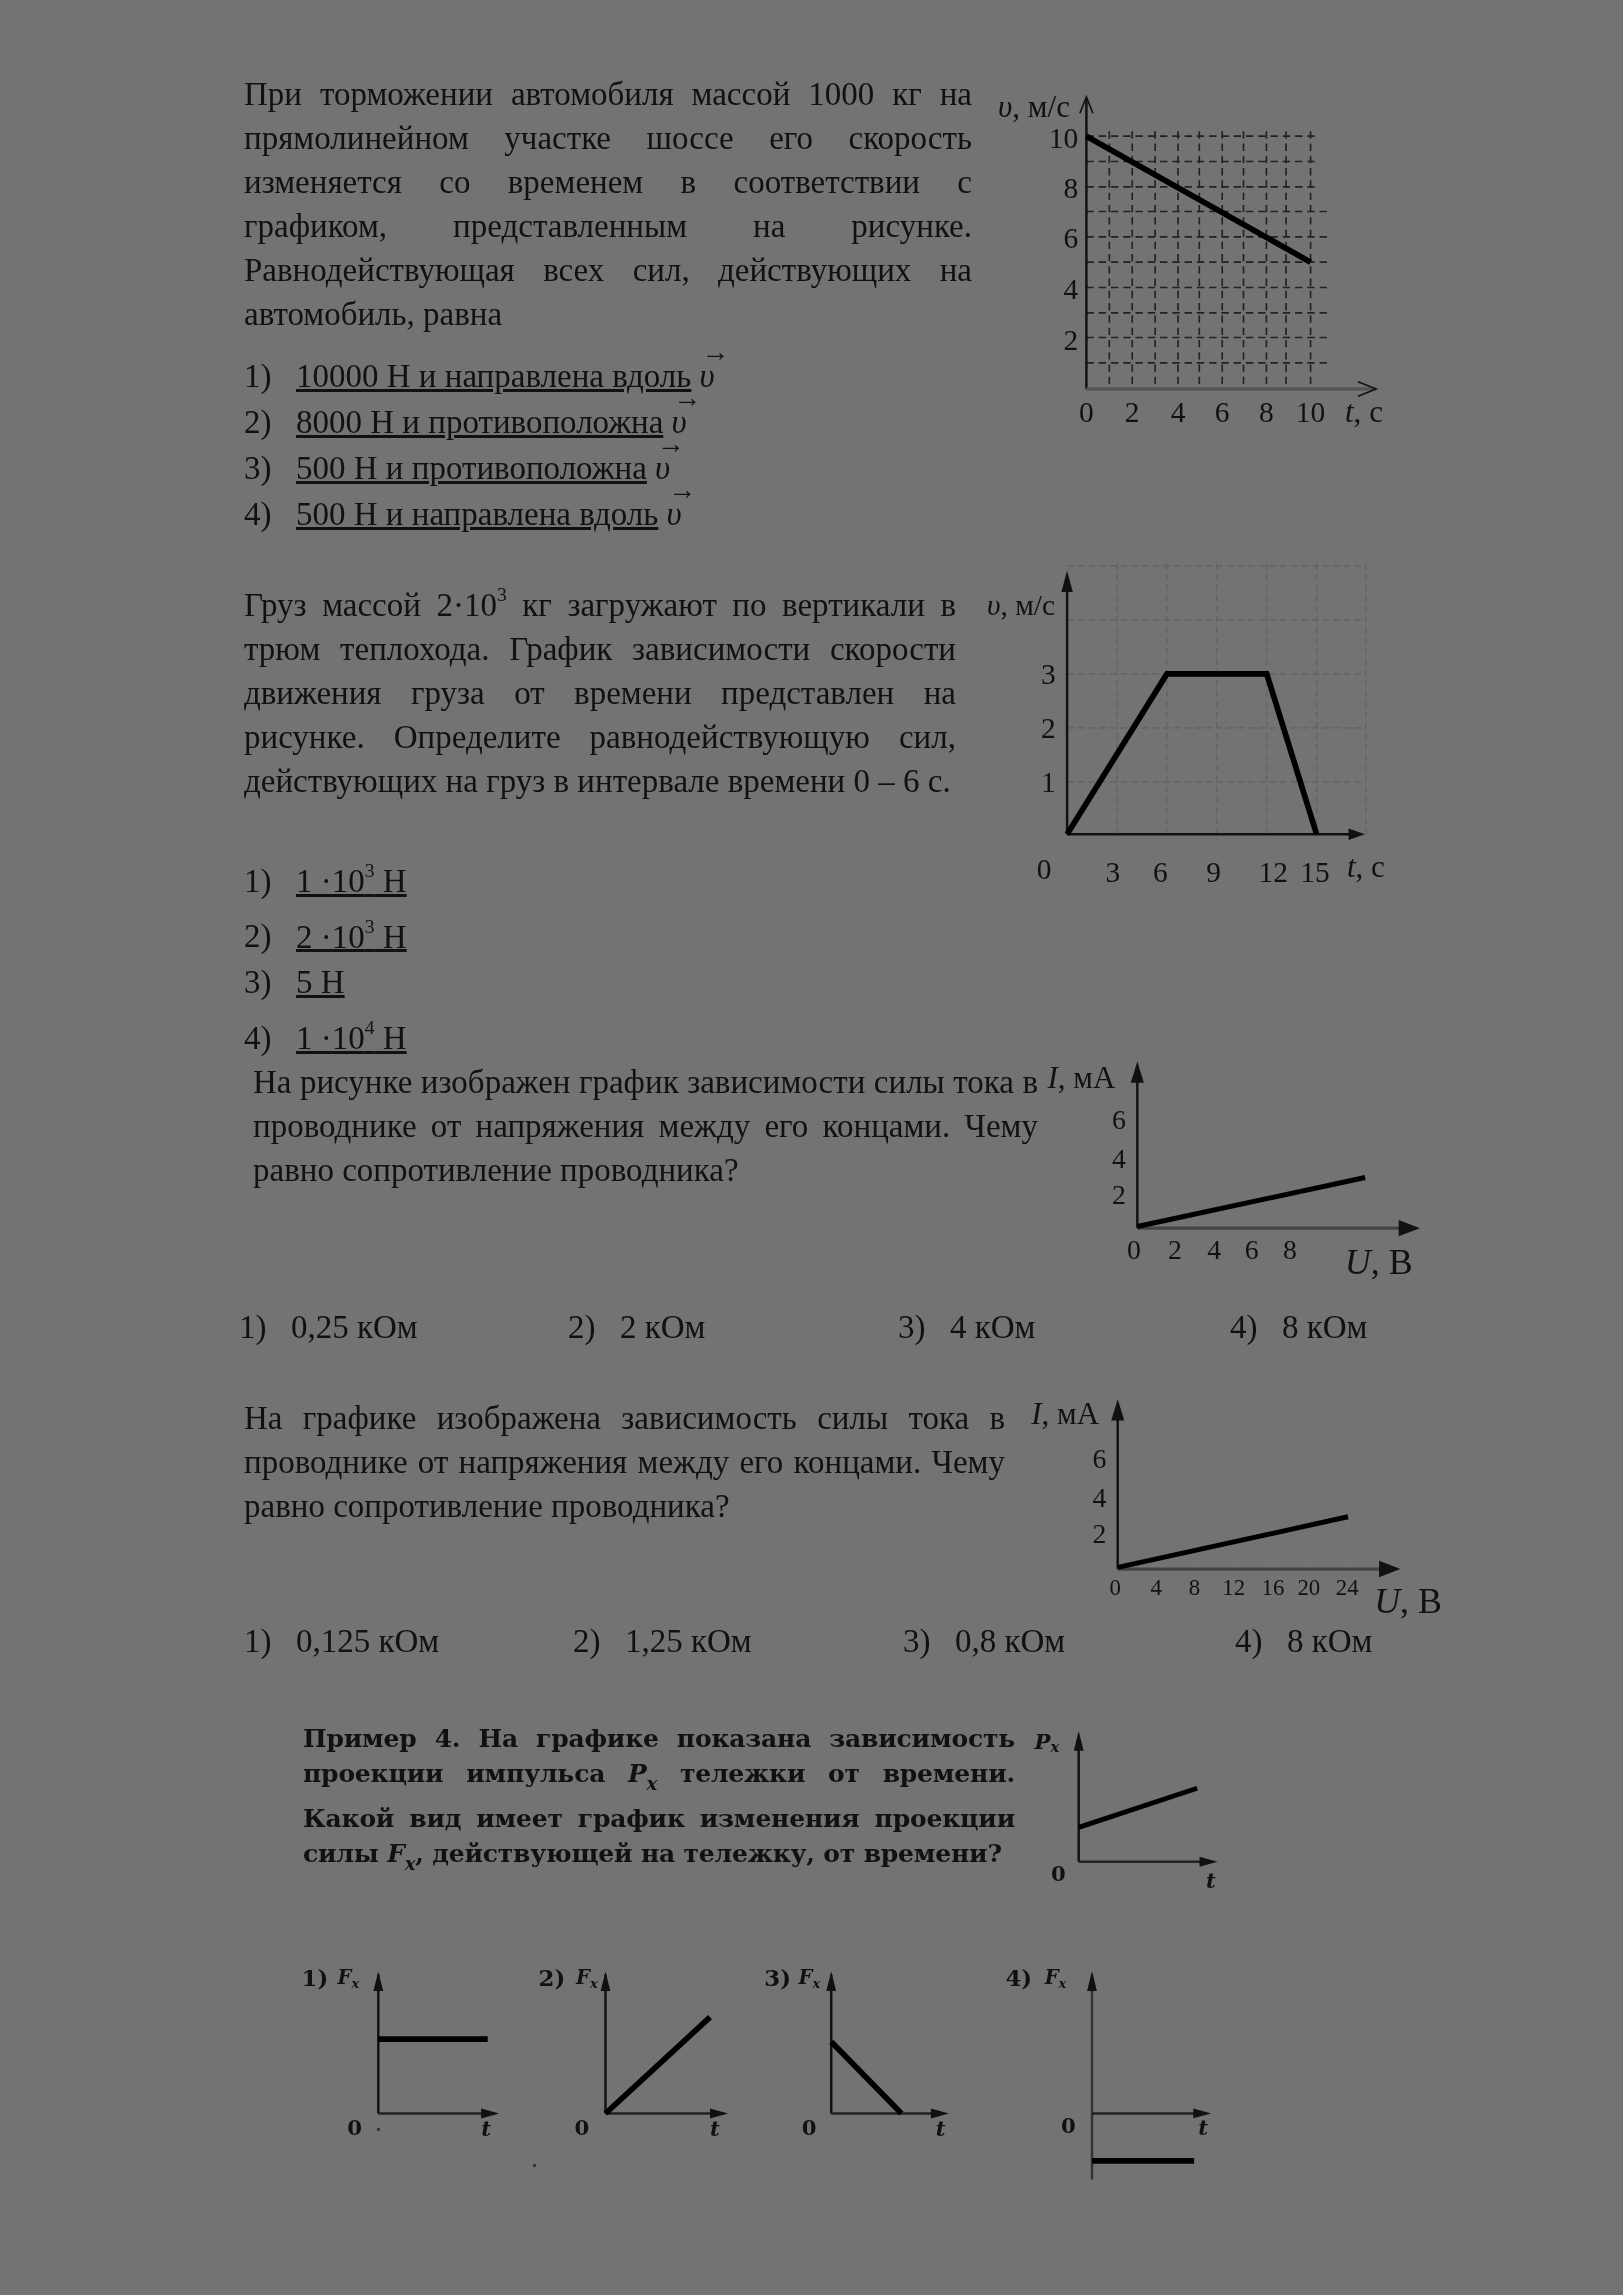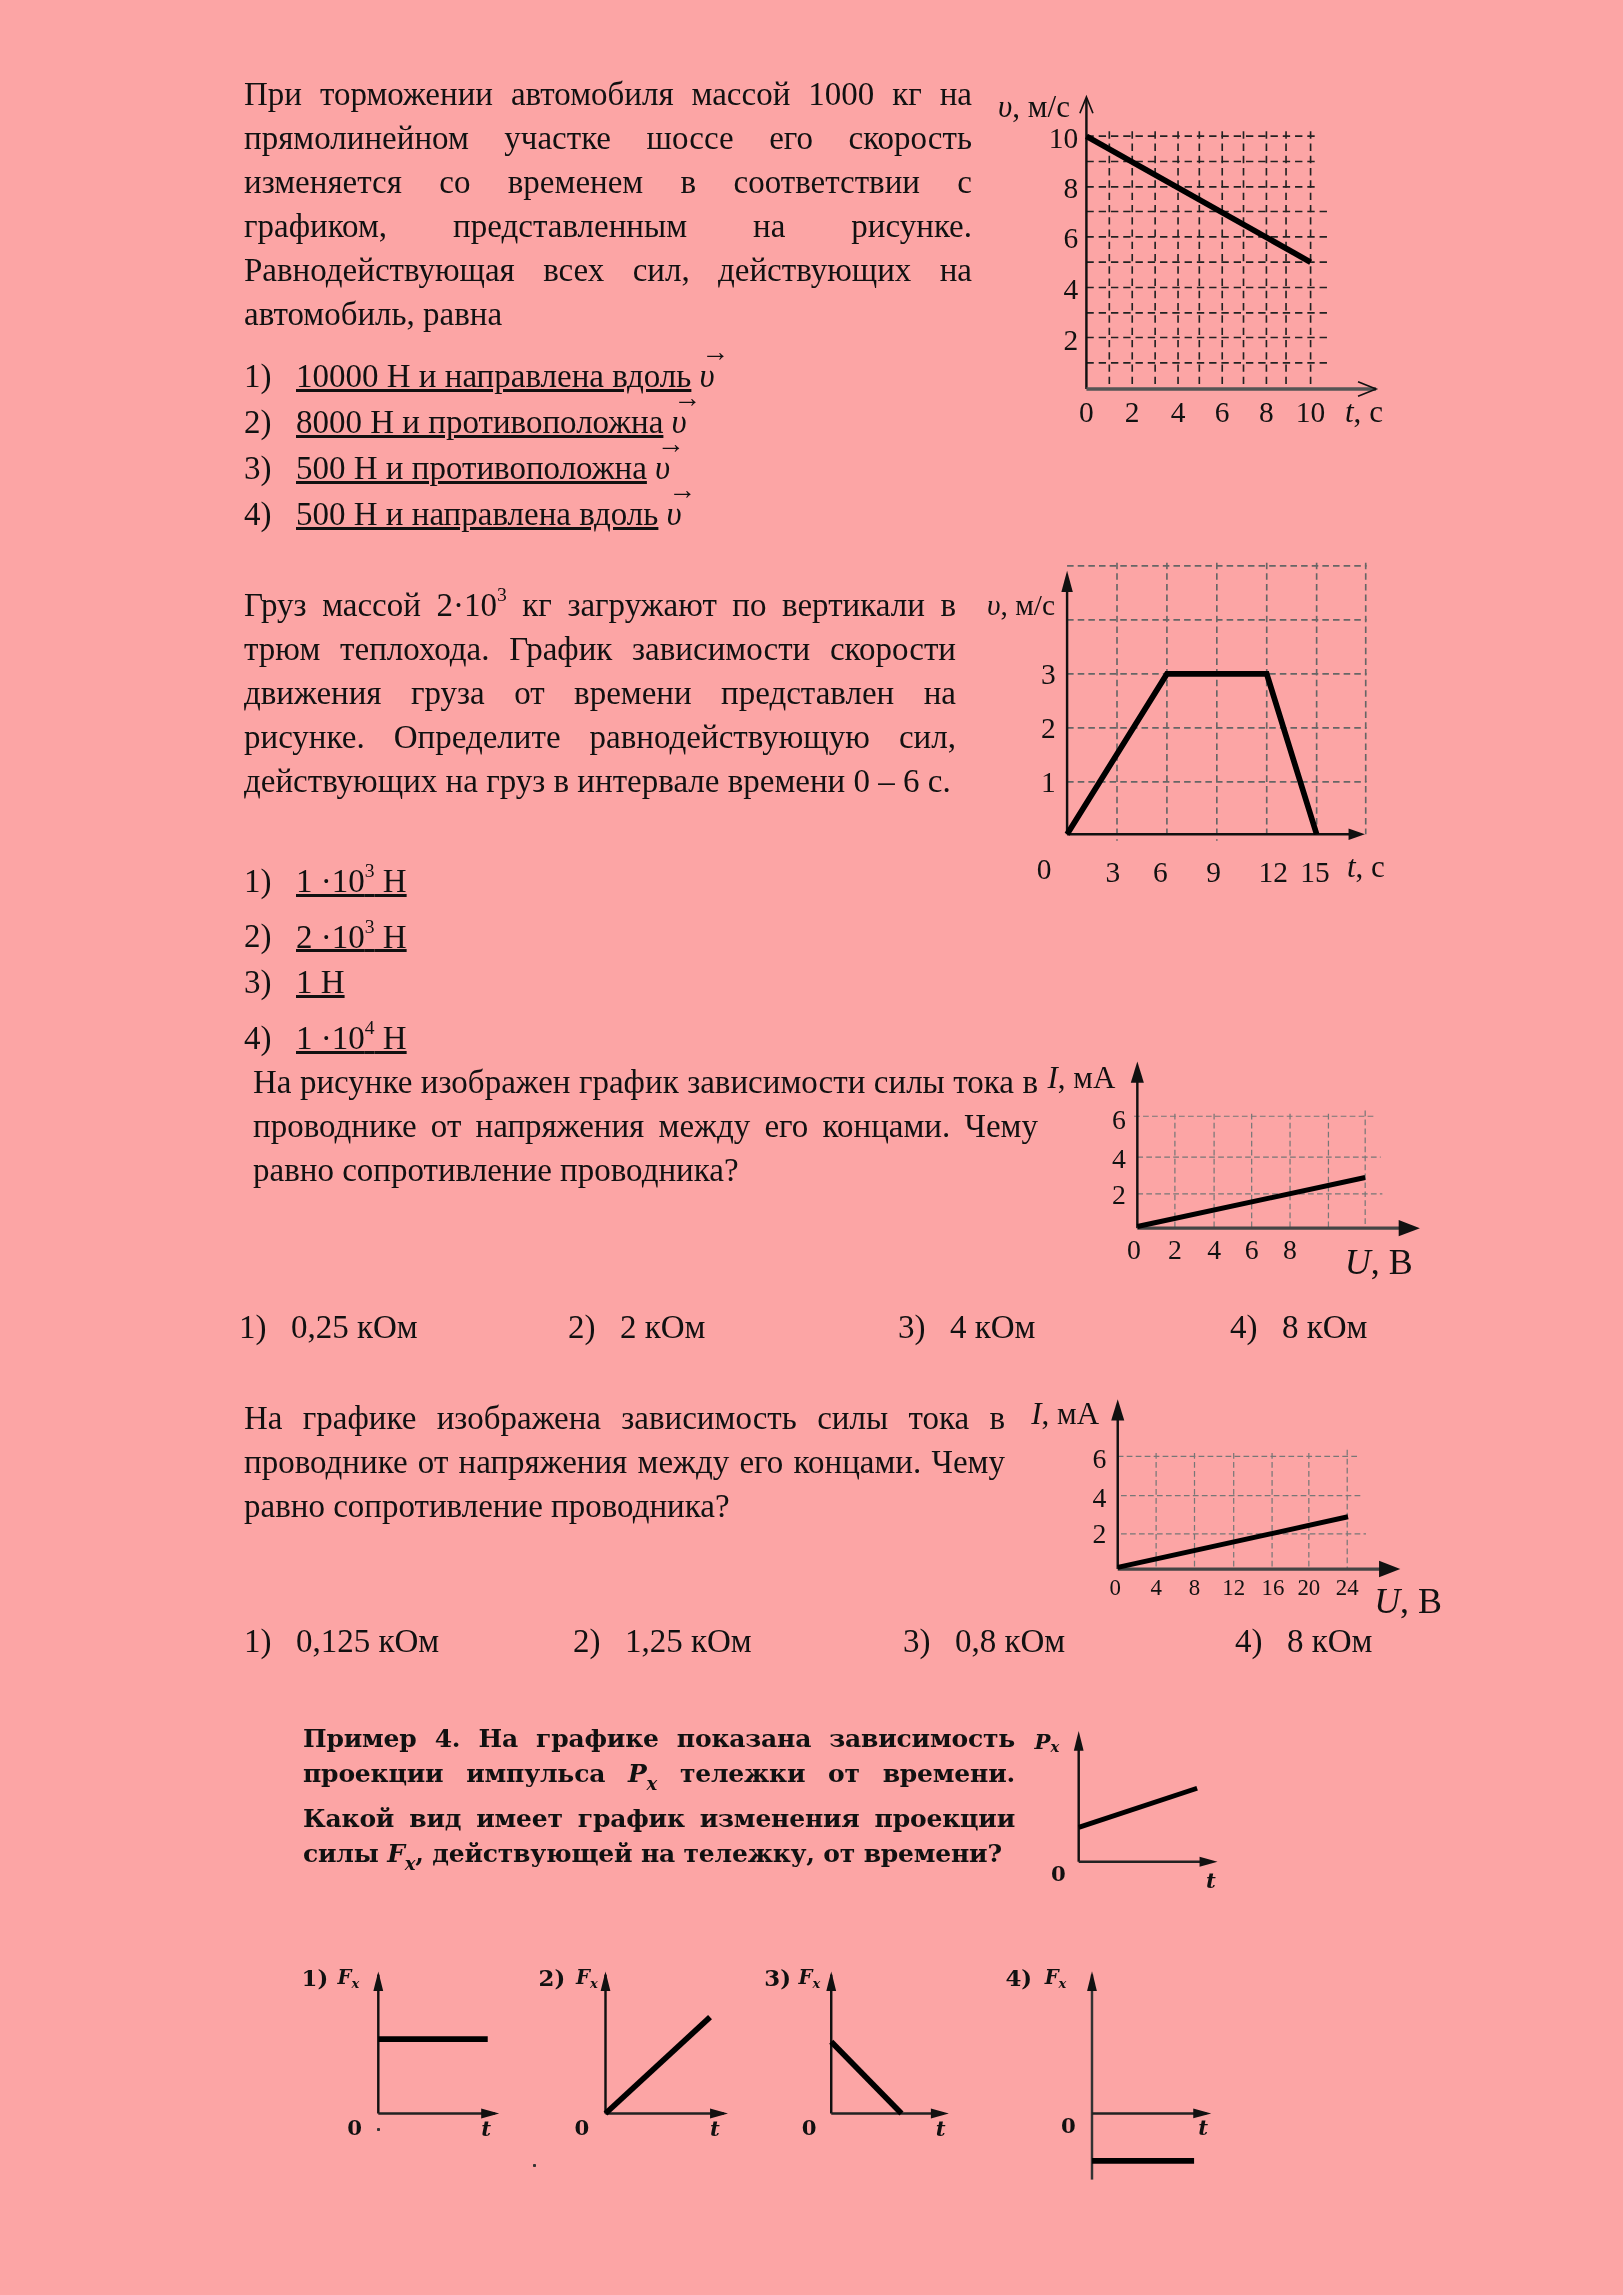--- a/index.html
+++ b/index.html
@@ -1,20 +1,20 @@
 <!DOCTYPE html>
 <html style="font-size:13px"><head>
 <meta charset="utf-8">
 <style>
   html, body { margin: 0; padding: 0; background: #ffffff; }
   #page {
     position: relative;
     width: 1623px;
     height: 2295px;
-    background: #fca5a5;
+    background: #737373;
     overflow: hidden;
     font-family: "Liberation Serif", "DejaVu Serif", serif;
     color: #111111;
   }
   .problem-text {
     position: absolute;
     font-size: 33px;
     line-height: 44px;
     text-align: justify;
     text-align-last: left;
@@ -160,21 +160,21 @@
   </p>
 
   <div class="options-col" style="left:244px; top:848px;">
     <div class="option">
       <span class="opt-num">1)</span><span>1 ·10</span><span class="sup">3</span><span> Н</span>
     </div>
     <div class="option">
       <span class="opt-num">2)</span><span>2 ·10</span><span class="sup">3</span><span> Н</span>
     </div>
     <div class="option">
-      <span class="opt-num">3)</span><span>1 Н</span>
+      <span class="opt-num">3)</span><span>5 Н</span>
     </div>
     <div class="option">
       <span class="opt-num">4)</span><span>1 ·10</span><span class="sup">4</span><span> Н</span>
     </div>
   </div>
 
   <div class="chart" style="left:982px; top:556px;">
     <svg width="540" height="352" viewBox="0 0 660 430">
 
       <g stroke="#666" stroke-width="2" stroke-dasharray="8,5">

